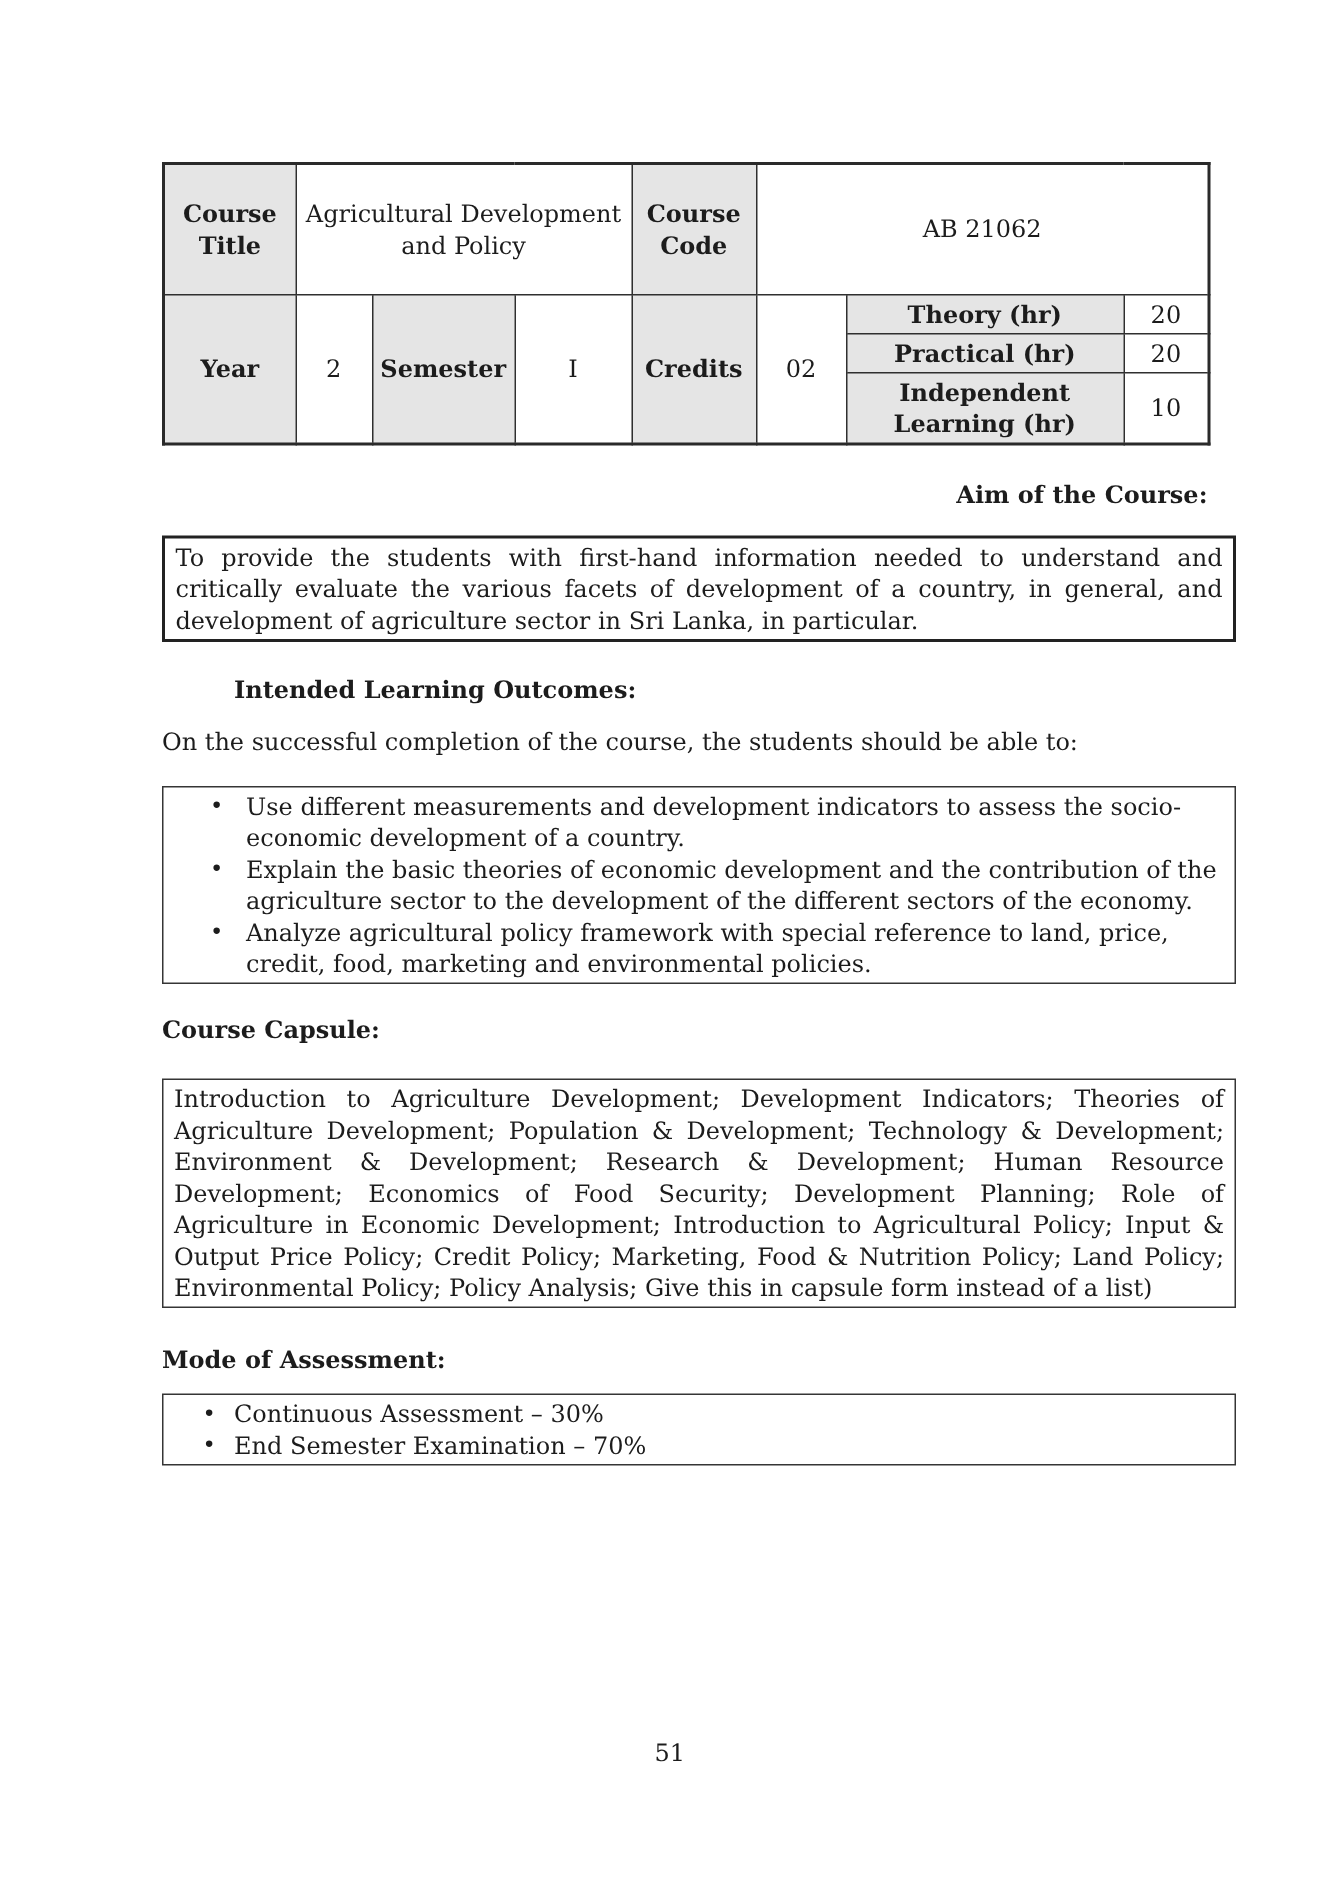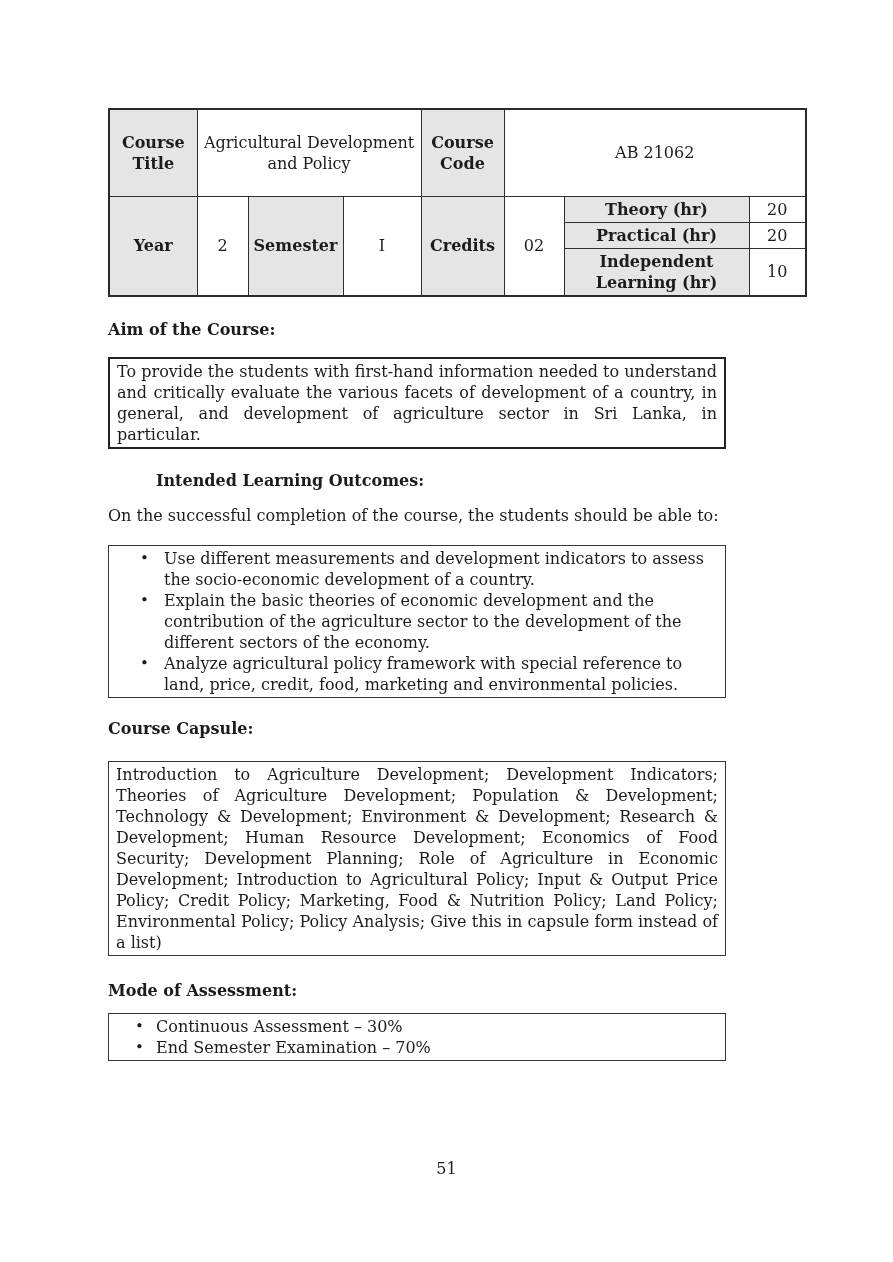--- a/index.html
+++ b/index.html
@@ -26,29 +26,29 @@
   table.course-table { border:2px solid #2a2a2a; }
   td.shade { background:#e5e5e5; }
   td.lbl { font-weight:bold; }
   tr.r1 { height:87px; }
   tr.r-theory { height:26px; }
   tr.r-practical { height:24px; }
   tr.r-indep { height:36px; }
 
   
   .hd { font-weight:bold; font-size:16px; line-height:21px; }
-  .hd-aim        { margin-top:22px; }
+  .hd-aim        { margin-top:22px;text-align:right; }
   .hd-ilo        { margin-top:21px;margin-left:48px; }
   .hd-capsule    { margin-top:20px; }
   .hd-assessment { margin-top:24px; }
   .intro { margin-top:14px; }
 
   
   .box {
-    width:618px;
+    width:716px;
     border:1px solid #353535;
     padding:2px 7px;
   }
   .box-aim { border-width:2px; border-color:#222; margin-top:17px; text-align:justify; }
   .box-ilo { margin-top:19px; }
   .box-capsule { margin-top:22px; text-align:justify; }
   .box-assessment { margin-top:12px; }
 
   
   ul.bullets { list-style:none; }

